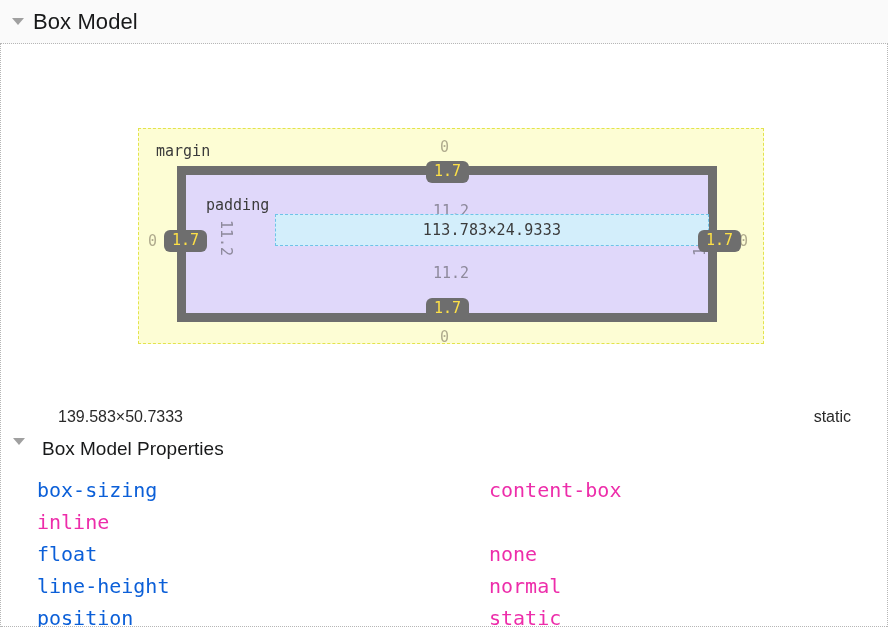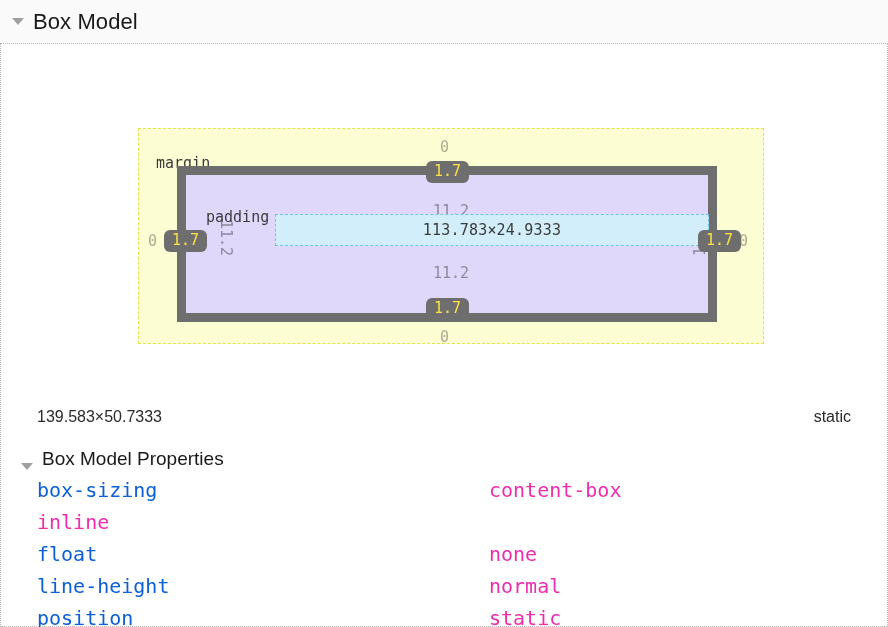--- a/index.html
+++ b/index.html
@@ -105,21 +105,20 @@
     color: #3b3b3b;
     letter-spacing: 0.2px;
   }
 
   
   .region-label {
     position: absolute;
     font-family: "DejaVu Sans Mono", monospace;
     font-size: 15px;
     white-space: nowrap;
-    margin-top: 12px;
   }
   .label-margin {
     left: 17px;
     top: 13px;
     color: #3b3b3b;
   }
   .label-border {
     left: 1px;
     top: -2px;
     color: #ffffff;
@@ -174,33 +173,35 @@
     align-items: center;
     justify-content: space-between;
     padding: 0 36px;
     box-sizing: border-box;
   }
   .summary-row .summary-size,
   .summary-row .summary-position {
     font-size: 16px;
     color: #2a2a2a;
     font-family: "Liberation Sans", sans-serif;
+    margin-left: 21px;
   }
 
   
   .props-header {
     position: absolute;
     left: 0;
     right: 0;
     top: 394px;
     height: 32px;
     display: flex;
-    align-items: flex-end;
-    padding-left: 20px;
-    box-sizing: border-box;
+    align-items: flex-start;
+    padding-left: 12px;
+    box-sizing: border-box;
+    gap: 8px;
   }
   .props-header .title {
     font-size: 19px;
     color: #18191a;
   }
 
   .props-list {
     position: absolute;
     left: 0;
     right: 0;

